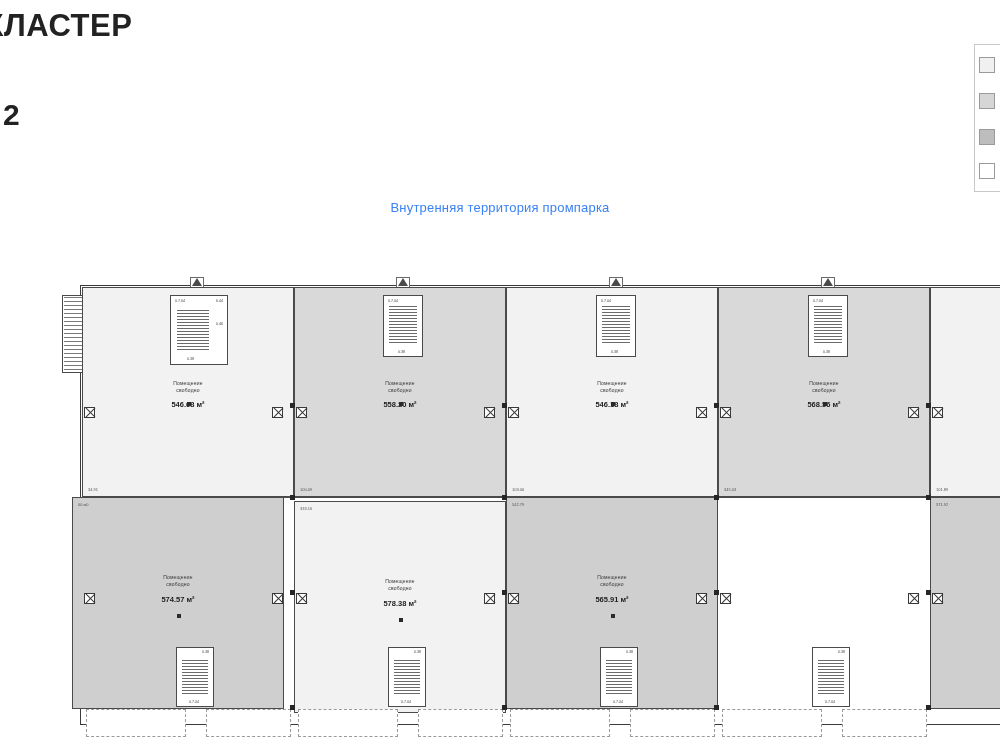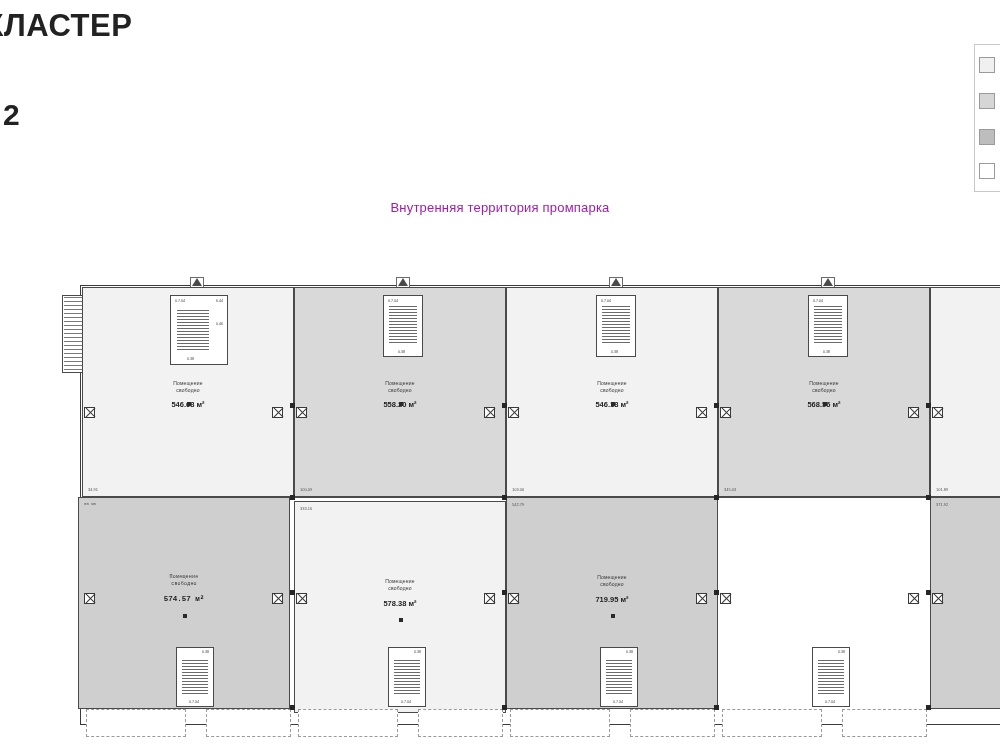--- a/index.html
+++ b/index.html
@@ -62,21 +62,21 @@
   #legend-panel .legend-row.r4 { top: 118px; background: #ffffff; }
 
   
   #plan-caption {
     position: absolute;
     left: 0;
     right: 0;
     top: 200px;
     text-align: center;
     font-size: 13px;
-    color: #a21caf;
+    color: #3b82f6;
     letter-spacing: 0.2px;
   }
 
   
   #floorplan {
     position: absolute;
     left: 0;
     top: 275px;
     width: 1000px;
     height: 455px;
@@ -293,38 +293,38 @@
     <div class="unit-label">Помещение<br>свободно</div>
     <div class="unit-area">568.56 м²</div>
     <div class="unit-code bl">345.03</div>
     <div class="dot" style="left:104px; top:114px;"></div>
   </div>
 
   <div class="unit shade-light" style="left:930px; top:12px; width:150px; height:210px;">
     <div class="unit-code bl">101.89</div>
   </div>
 
-  <div class="unit shade-dark" style="left:78px;  top:222px; width:212px; height:212px;font-family:Liberation Mono, monospace;">
+  <div class="unit shade-dark" style="left:72px;  top:222px; width:212px; height:212px;">
     <div class="unit-code tl">00 м0</div>
     <div class="unit-label" style="top:36%;">Помещение<br>свободно</div>
     <div class="unit-area" style="top:46%;">574.57 м²</div>
     <div class="dot" style="left:104px; top:116px;"></div>
   </div>
 
   <div class="unit shade-light" style="left:294px; top:226px; width:212px; height:212px;">
     <div class="unit-code tl">333.16</div>
     <div class="unit-label" style="top:36%;">Помещение<br>свободно</div>
     <div class="unit-area" style="top:46%;">578.38 м²</div>
     <div class="dot" style="left:104px; top:116px;"></div>
   </div>
 
   <div class="unit shade-dark" style="left:506px; top:222px; width:212px; height:212px;">
     <div class="unit-code tl">542.79</div>
     <div class="unit-label" style="top:36%;">Помещение<br>свободно</div>
-    <div class="unit-area" style="top:46%;">719.95 м²</div>
+    <div class="unit-area" style="top:46%;">565.91 м²</div>
     <div class="dot" style="left:104px; top:116px;"></div>
   </div>
 
 
   <div class="unit shade-dark" style="left:930px; top:222px; width:150px; height:212px;">
     <div class="unit-code tl">371.92</div>
   </div>
 
   <div class="core" style="left:170px; top:20px; width:58px; height:70px;">
     <div class="stair-lines" style="left:6px; right:18px; top:14px; bottom:14px;"></div>

